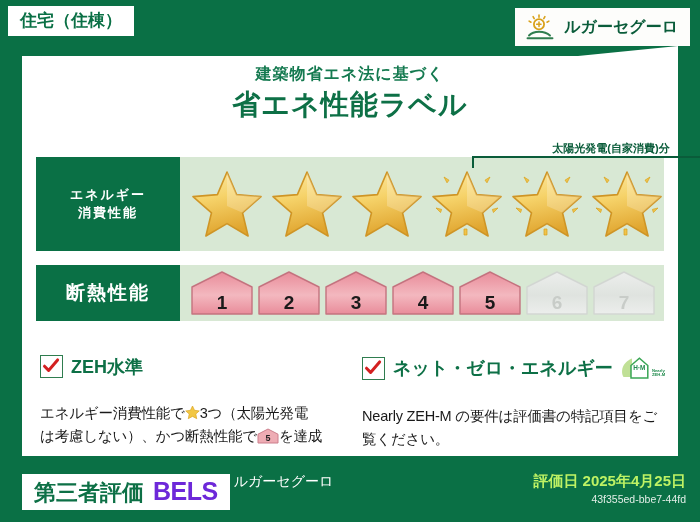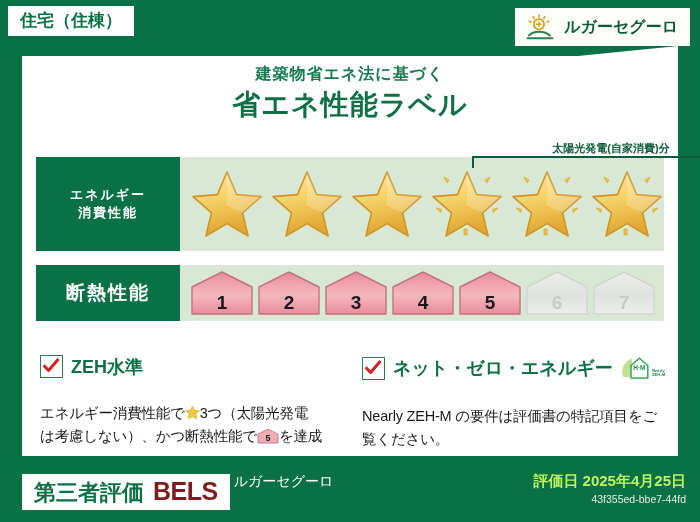--- a/index.html
+++ b/index.html
@@ -124,21 +124,21 @@
   }
 
   
   .footer{position:absolute;left:0;right:0;bottom:0;height:58px;}
   .footer-left{position:absolute;left:22px;top:10px;display:flex;gap:4px;}
   .bels-box{
     background:#ffffff;padding:5px 12px 6px 12px;display:flex;align-items:baseline;gap:9px;
     white-space:nowrap;
   }
   .bels-box .jp{color:#0d7046;font-weight:bold;font-size:22px;line-height:1;}
-  .bels-box .bels{color:#7f1d1d;font-weight:bold;font-size:25px;line-height:1;letter-spacing:-0.5px;}
+  .bels-box .bels{color:#6d28d9;font-weight:bold;font-size:25px;line-height:1;letter-spacing:-0.5px;}
   .bldg-name{color:#ffffff;font-size:14px;line-height:1;}
   .footer-right{position:absolute;right:14px;top:8px;text-align:right;}
   .eval-date{color:#bef264;font-size:15px;font-weight:bold;line-height:1.2;}
   .eval-id{color:#e2eee7;font-size:10.5px;line-height:1.2;margin-top:3px;}
 </style>
 </head>
 <body>
 
 <div class="label-root">
 

